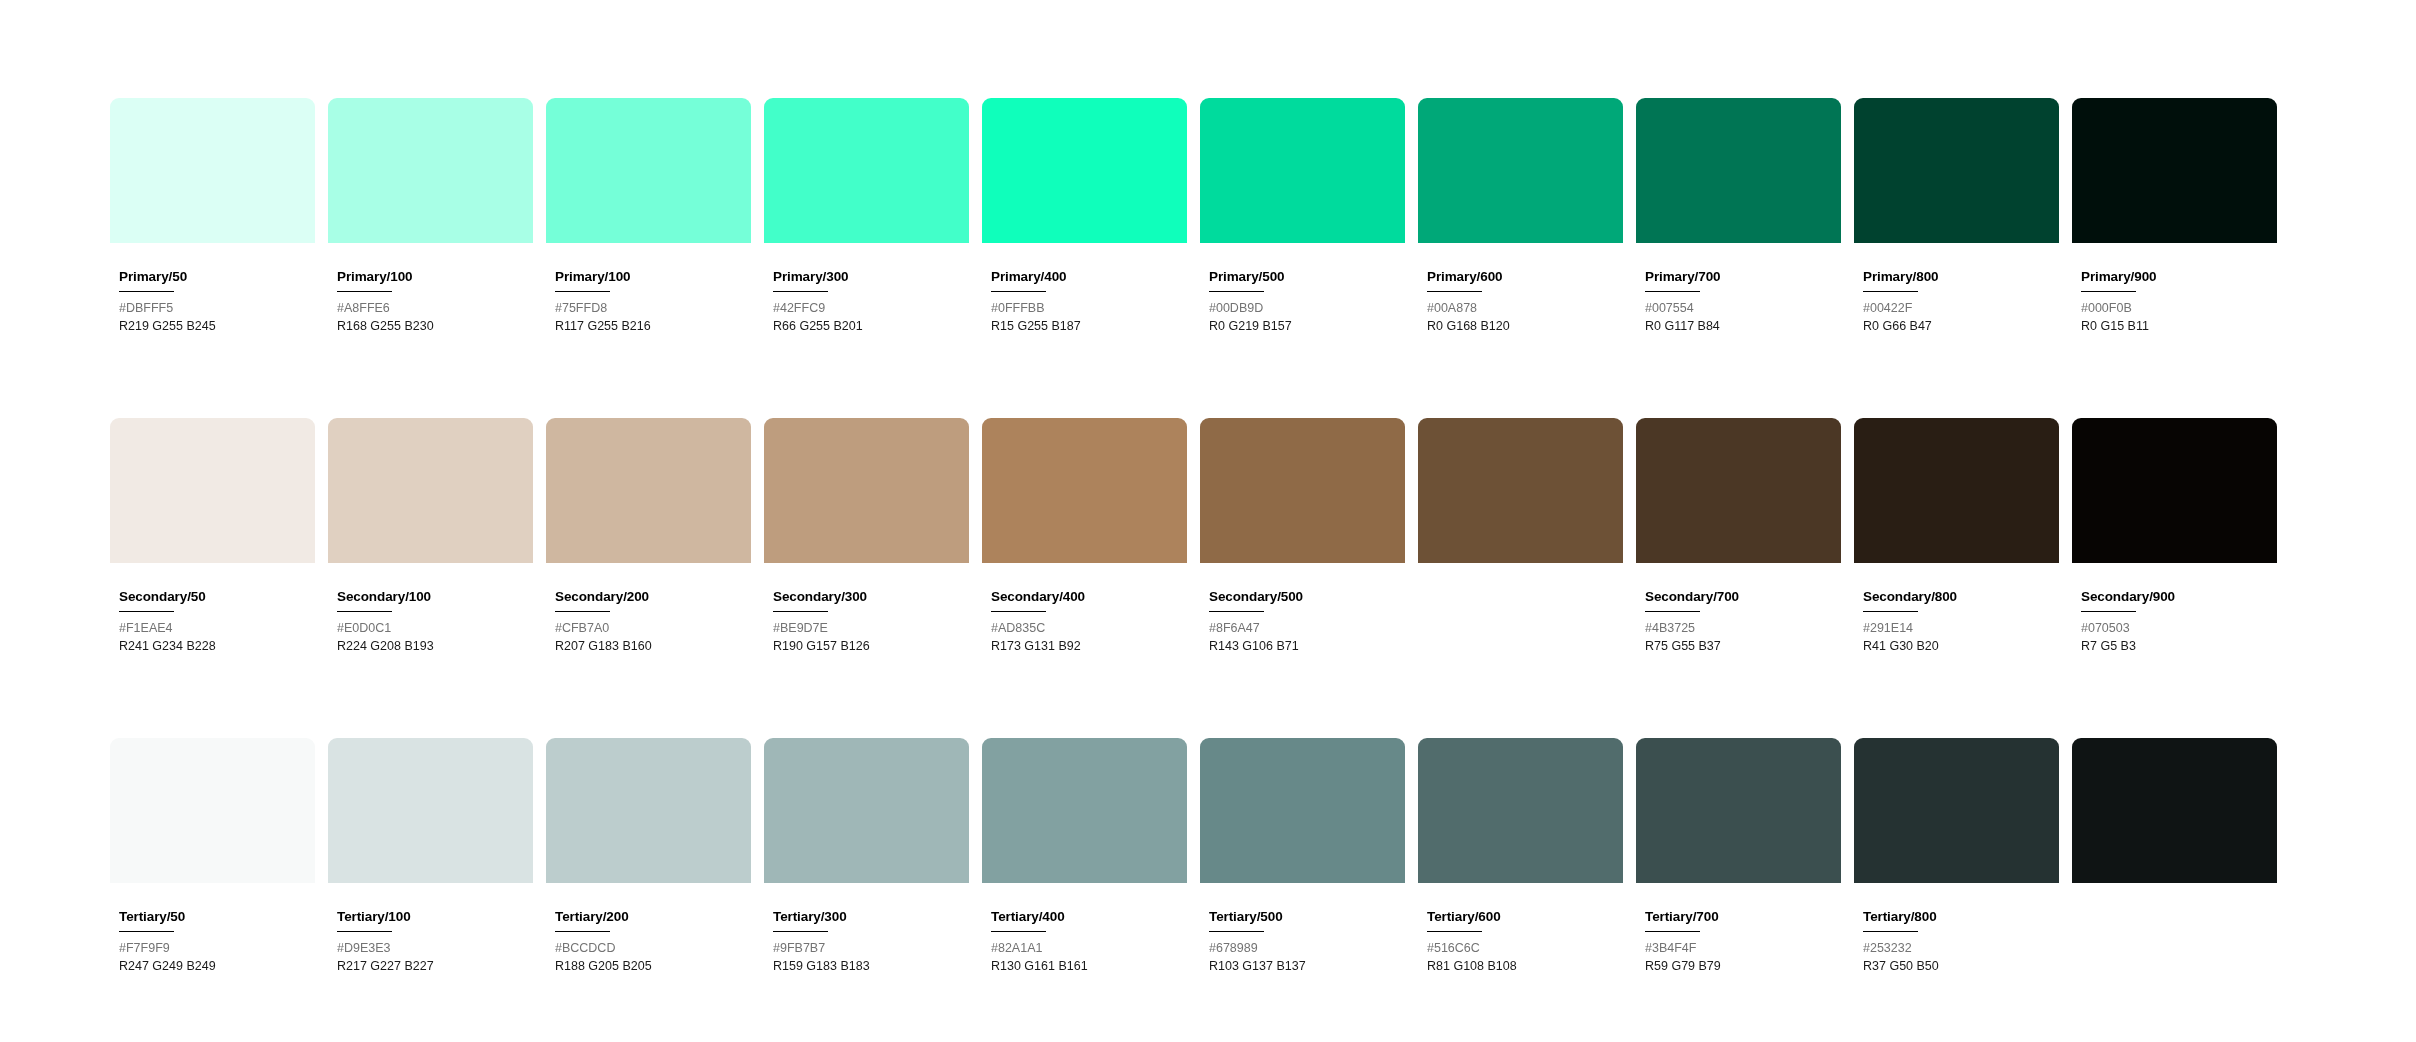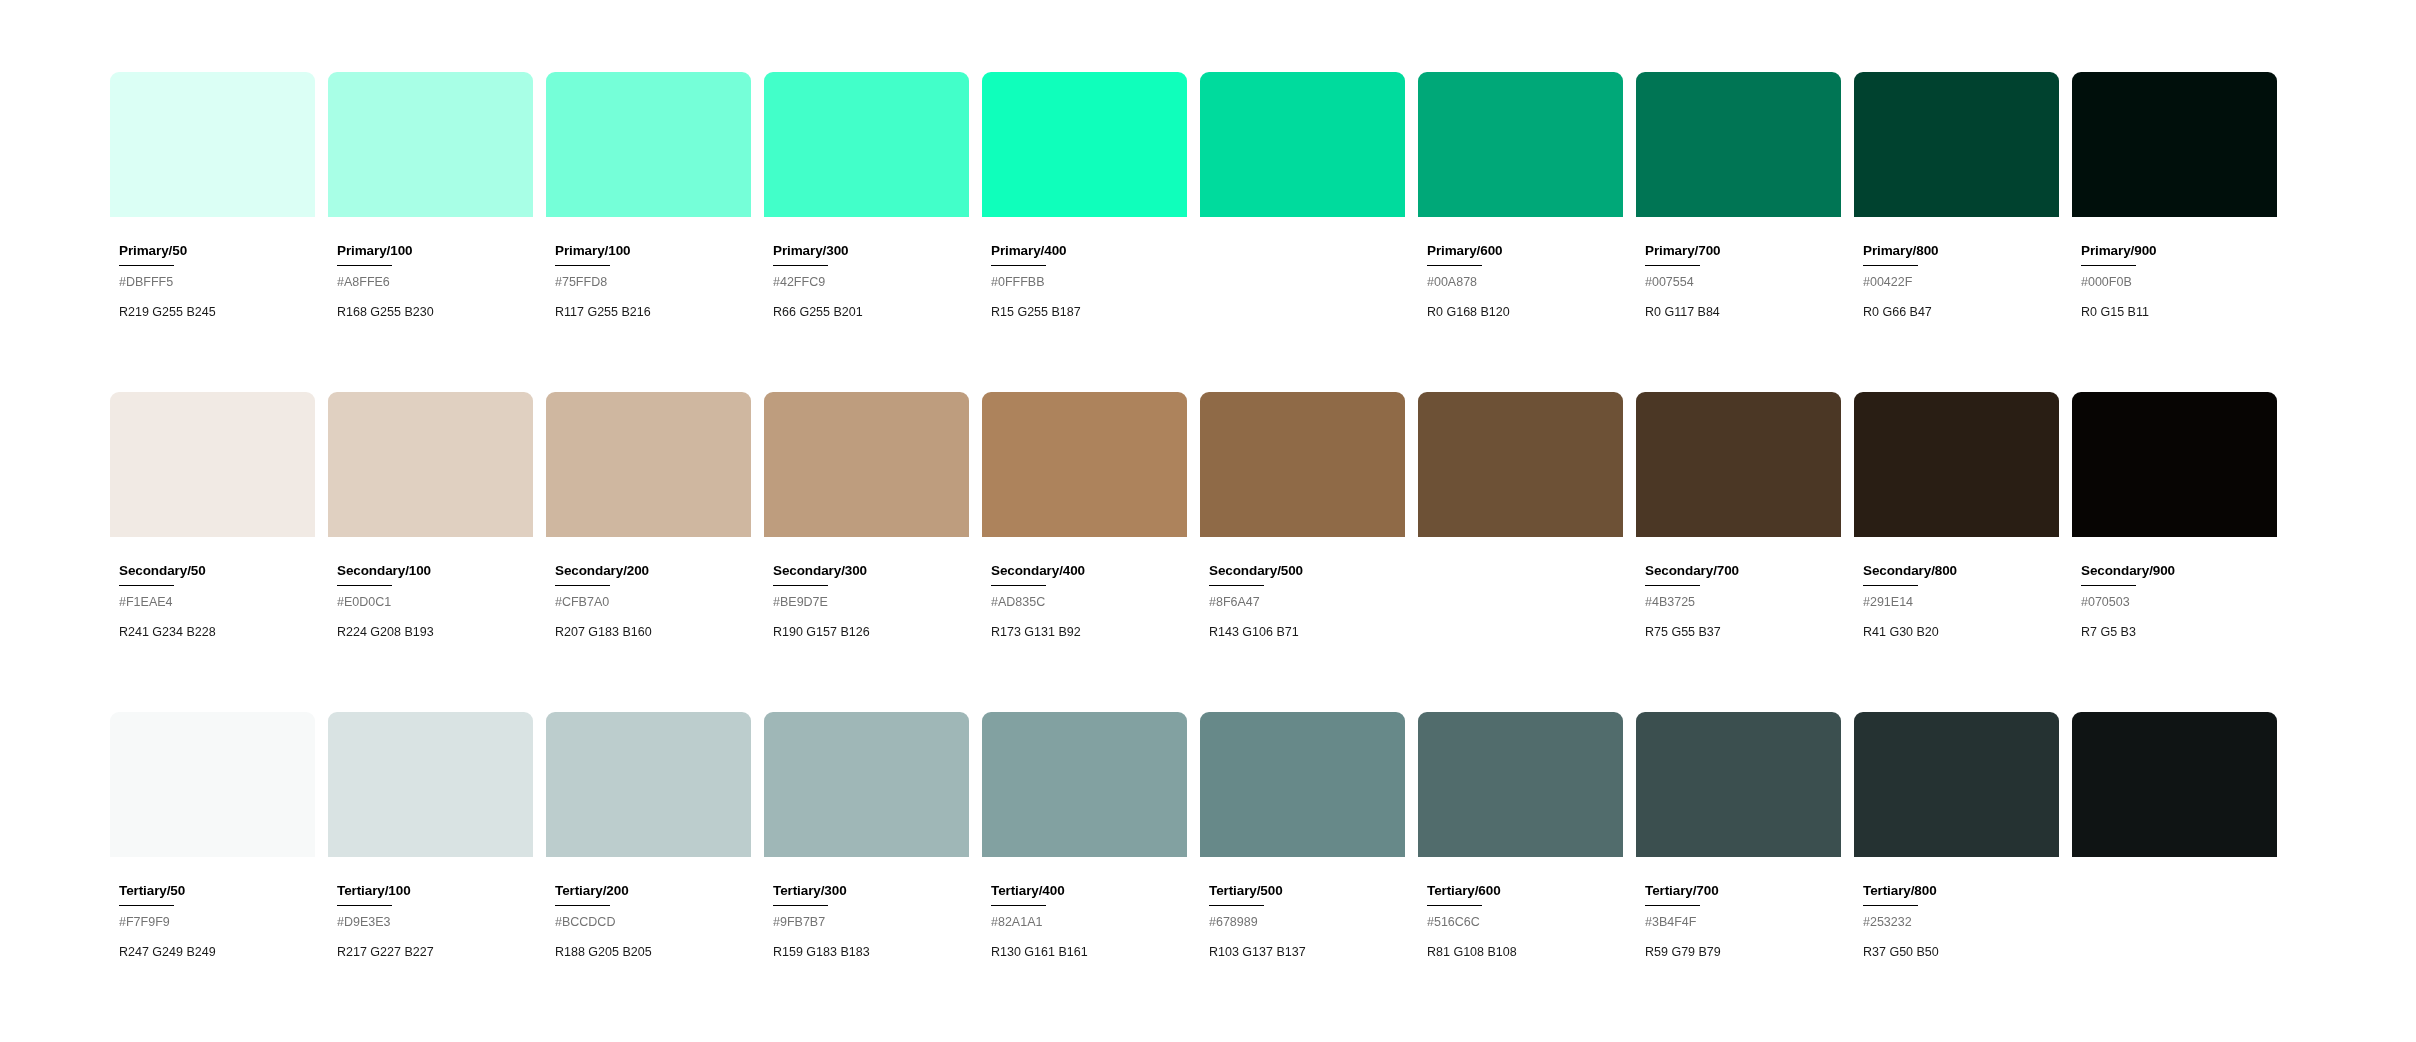--- a/index.html
+++ b/index.html
@@ -12,21 +12,21 @@
     font-family: "Liberation Sans", "DejaVu Sans", sans-serif;
     overflow: hidden;
   }
 
   #palette-sheet {
     width: 2416px;
     height: 1042px;
     position: relative;
     background: #ffffff;
     padding-left: 110px;
-    padding-top: 72px;
+    padding-top: 98px;
   }
 
   .palette-row {
     display: flex;
     flex-direction: row;
     align-items: flex-start;
     height: 320px;
   }
 
   .swatch-cell {
@@ -75,21 +75,20 @@
     line-height: 1.42;
     white-space: nowrap;
   }
 
   .swatch-rgb {
     font-size: 12.5px;
     font-weight: normal;
     color: #1a1a1a;
     line-height: 1.42;
     white-space: nowrap;
-    margin-top: 12px;
   }
 </style>
 </head>
 <body>
 
 <div id="palette-sheet">
     <div class="palette-row">
       <div class="swatch-cell">
         <div class="swatch-chip" style="background: rgb(219, 255, 245);"></div>
         <div class="swatch-meta">
@@ -130,20 +129,26 @@
         <div class="swatch-chip" style="background: rgb(15, 255, 187);"></div>
         <div class="swatch-meta">
           <div class="swatch-title">Primary/400</div>
           <div class="swatch-rule"></div>
           <div class="swatch-hex">#0FFFBB</div>
           <div class="swatch-rgb">R15 G255 B187</div>
         </div>
       </div>
       <div class="swatch-cell">
         <div class="swatch-chip" style="background: rgb(0, 219, 157);"></div>
+        <div class="swatch-meta">
+          <div class="swatch-title">Primary/500</div>
+          <div class="swatch-rule"></div>
+          <div class="swatch-hex">#00DB9D</div>
+          <div class="swatch-rgb">R0 G219 B157</div>
+        </div>
       </div>
       <div class="swatch-cell">
         <div class="swatch-chip" style="background: rgb(0, 168, 120);"></div>
         <div class="swatch-meta">
           <div class="swatch-title">Primary/600</div>
           <div class="swatch-rule"></div>
           <div class="swatch-hex">#00A878</div>
           <div class="swatch-rgb">R0 G168 B120</div>
         </div>
       </div>

